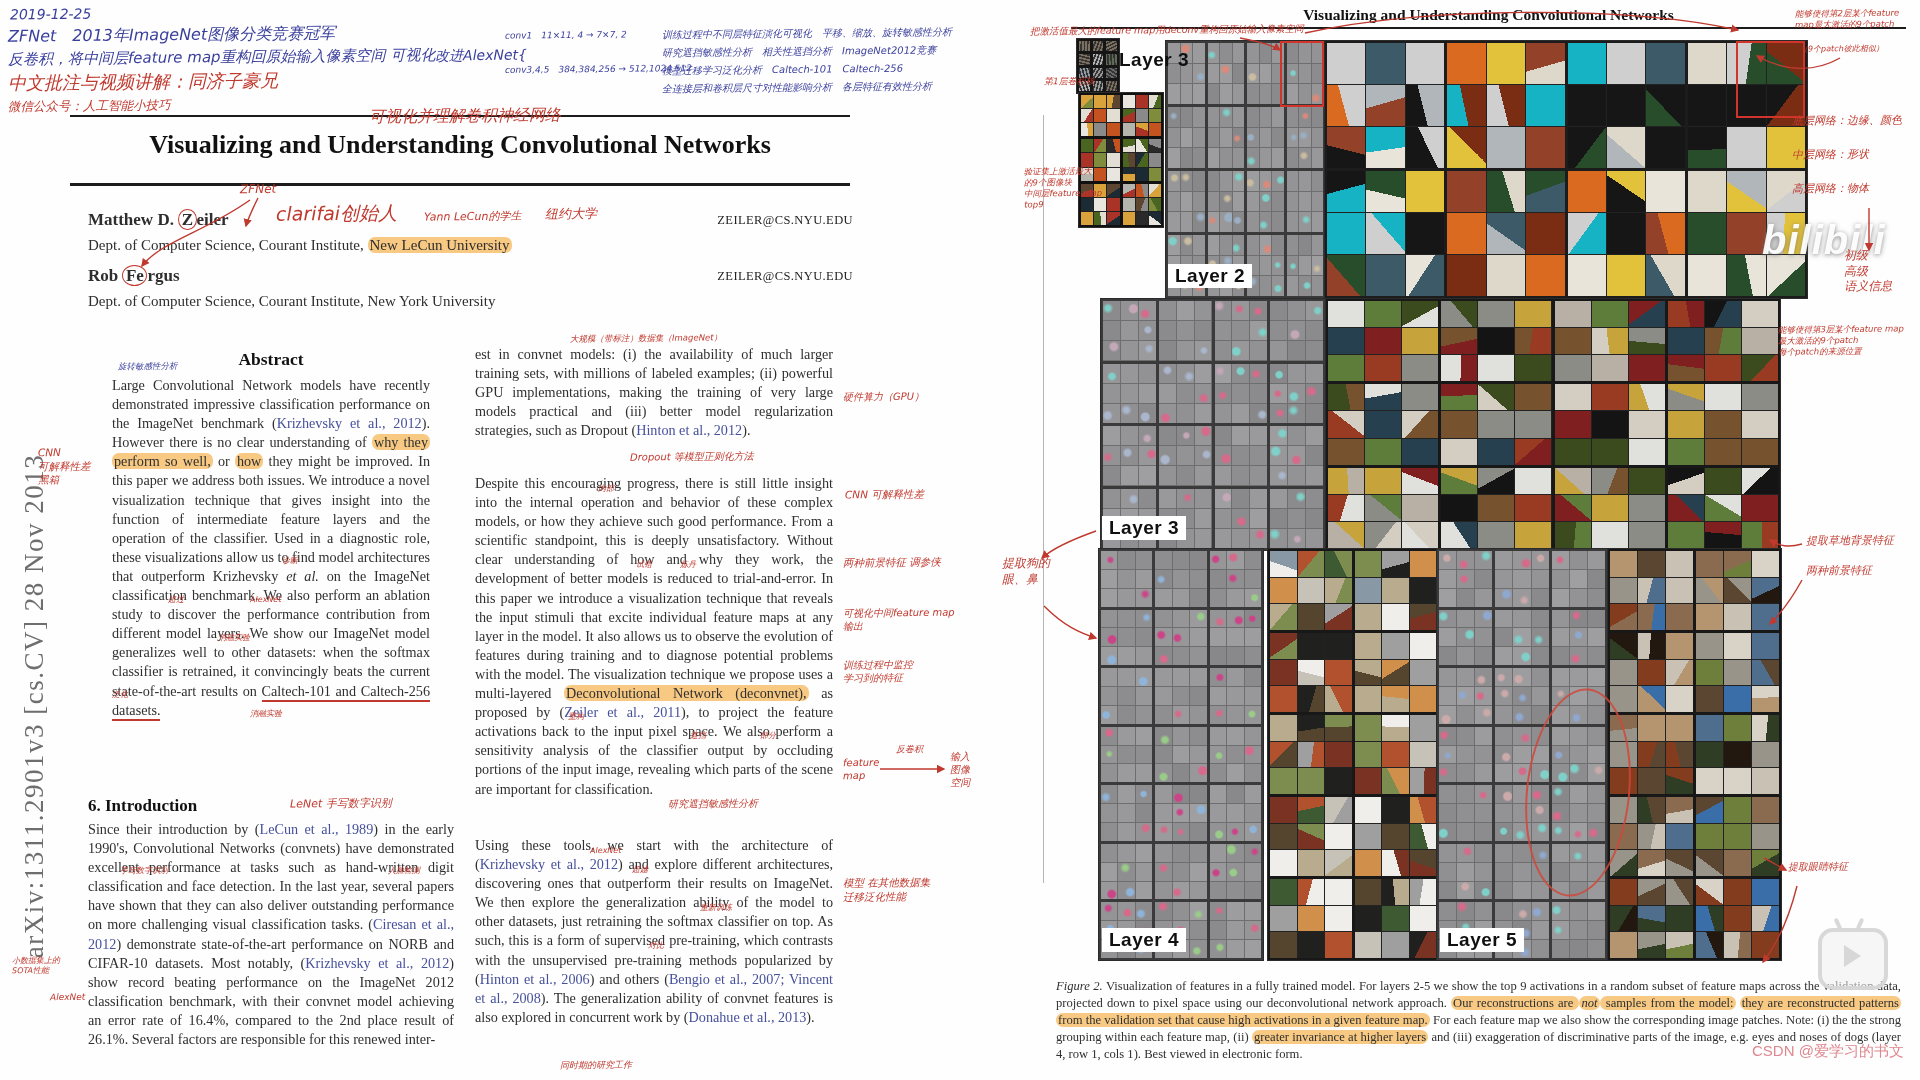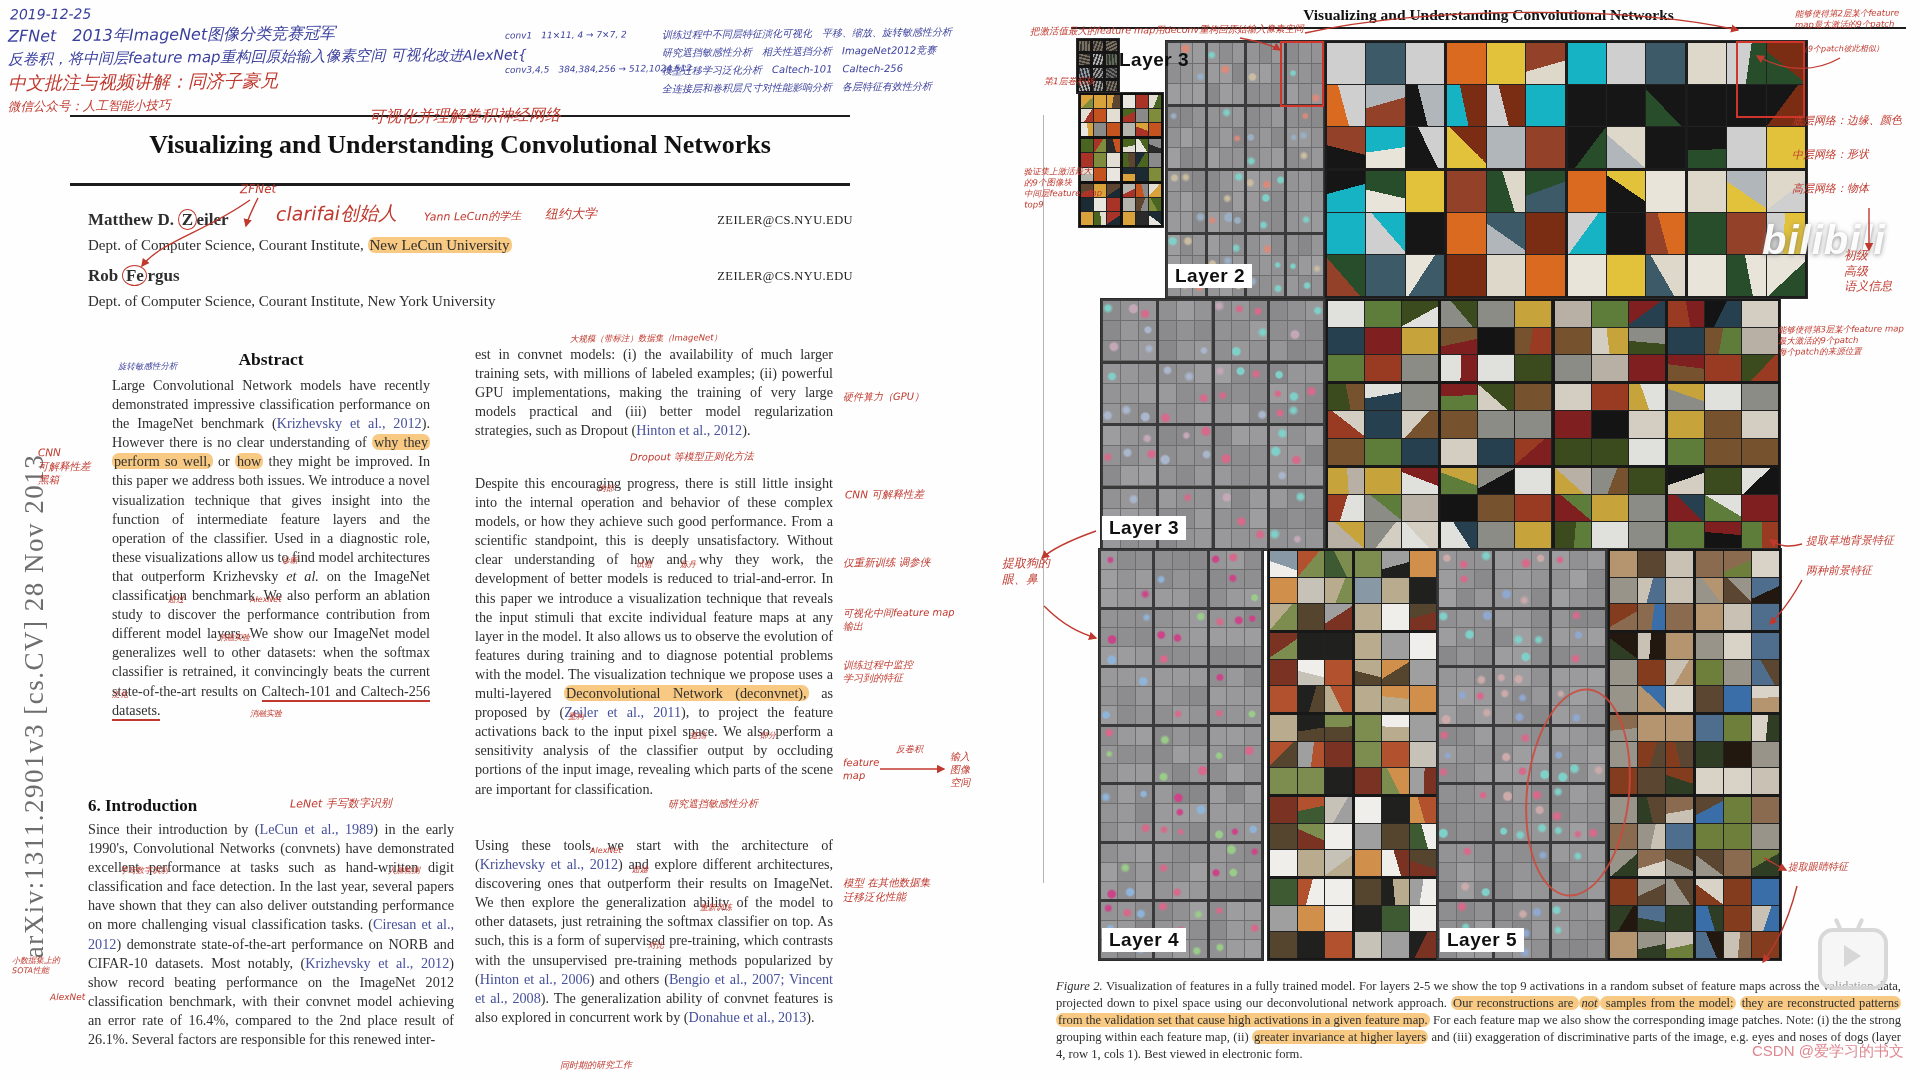--- a/index.html
+++ b/index.html
@@ -145,21 +145,21 @@
     <div class="hnote" style="left: 120px; top: 866px; font-size: 8px; color: rgb(192, 57, 46);">手写数字识别</div>
     <div class="hnote" style="left: 388px; top: 866px; font-size: 8px; color: rgb(192, 57, 46);">人脸检测</div>
     <div class="hnote" style="left: 12px; top: 956px; font-size: 8px; color: rgb(192, 57, 46);">小数据集上的
 SOTA性能</div>
     <div class="hnote" style="left: 50px; top: 992px; font-size: 9px; color: rgb(192, 57, 46);">AlexNet</div>
     <div class="hnote" style="left: 570px; top: 333px; font-size: 8.5px; color: rgb(192, 57, 46);">大规模（带标注）数据集（ImageNet）</div>
     <div class="hnote" style="left: 843px; top: 390px; font-size: 10px; color: rgb(192, 57, 46);">硬件算力（GPU）</div>
     <div class="hnote" style="left: 630px; top: 450px; font-size: 10px; color: rgb(192, 57, 46);">Dropout 等模型正则化方法</div>
     <div class="hnote" style="left: 598px; top: 484px; font-size: 8px; color: rgb(192, 57, 46);">内部</div>
     <div class="hnote" style="left: 845px; top: 488px; font-size: 10.5px; color: rgb(192, 57, 46);">CNN 可解释性差</div>
-    <div class="hnote" style="left: 843px; top: 556px; font-size: 10.5px; color: rgb(192, 57, 46);">仅重新训练 调参侠</div>
+    <div class="hnote" style="left: 843px; top: 556px; font-size: 10.5px; color: rgb(192, 57, 46);">两种前景特征 调参侠</div>
     <div class="hnote" style="left: 636px; top: 560px; font-size: 8px; color: rgb(192, 57, 46);">试错</div>
     <div class="hnote" style="left: 680px; top: 560px; font-size: 8px; color: rgb(192, 57, 46);">炼丹</div>
     <div class="hnote" style="left: 843px; top: 606px; font-size: 10px; width: 150px; color: rgb(192, 57, 46);">可视化中间feature map
 输出</div>
     <div class="hnote" style="left: 843px; top: 658px; font-size: 10px; width: 120px; color: rgb(192, 57, 46);">训练过程中监控
 学习到的特征</div>
     <div class="hnote" style="left: 568px; top: 712px; font-size: 8px; color: rgb(192, 57, 46);">重构</div>
     <div class="hnote" style="left: 690px; top: 731px; font-size: 8px; color: rgb(192, 57, 46);">遮挡</div>
     <div class="hnote" style="left: 760px; top: 731px; font-size: 8px; color: rgb(192, 57, 46);">部分</div>
     <div class="hnote" style="left: 843px; top: 756px; font-size: 10px; color: rgb(192, 57, 46);">feature

